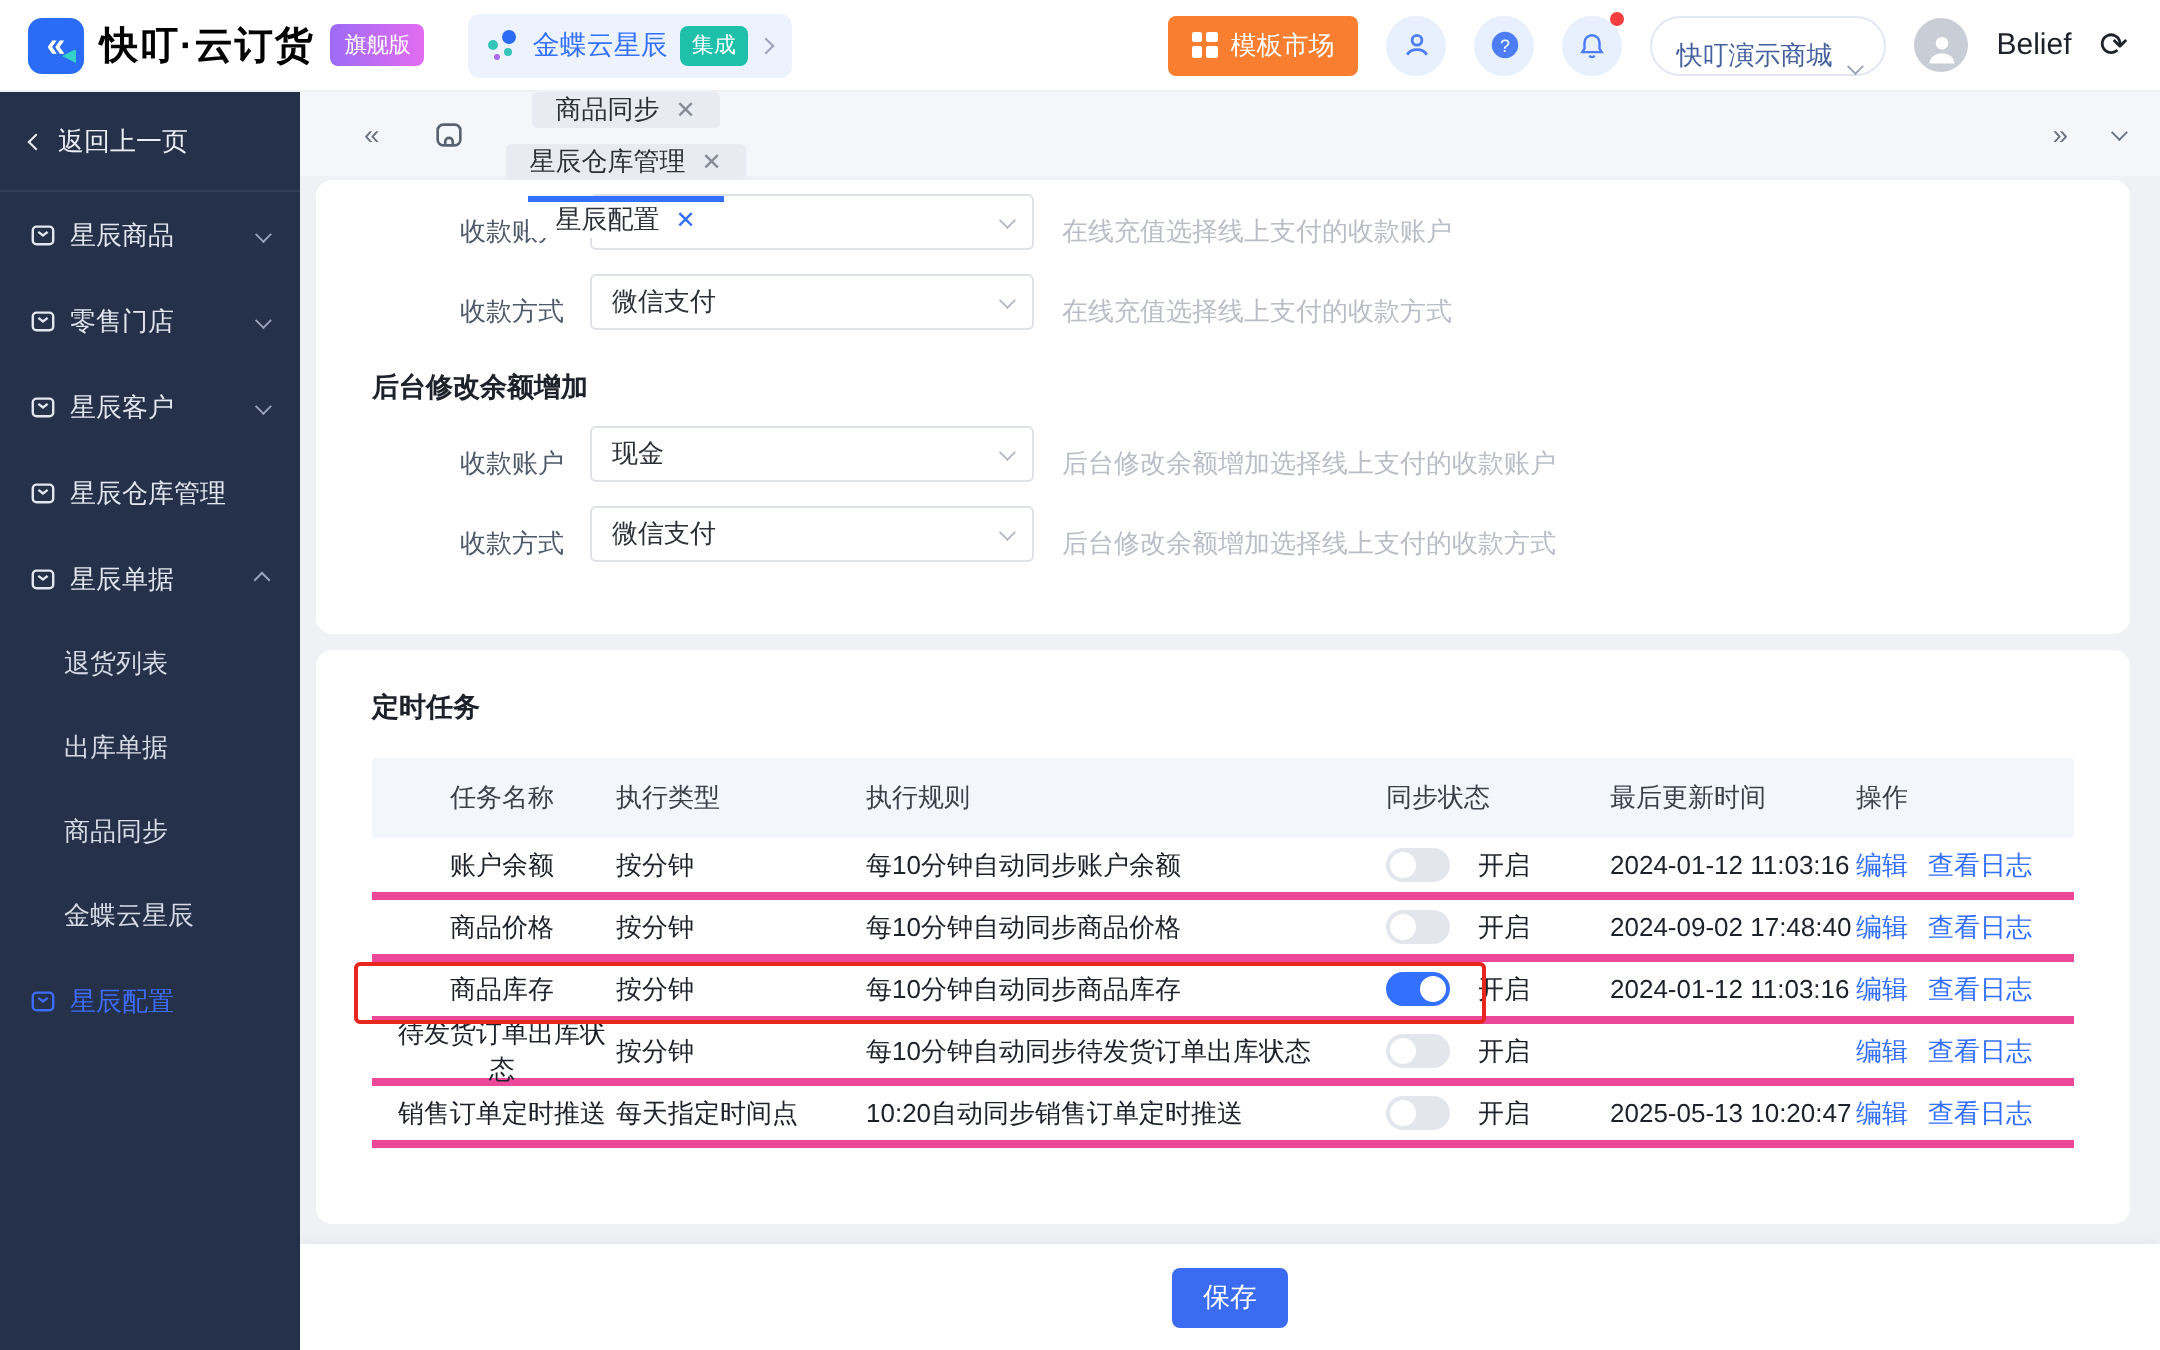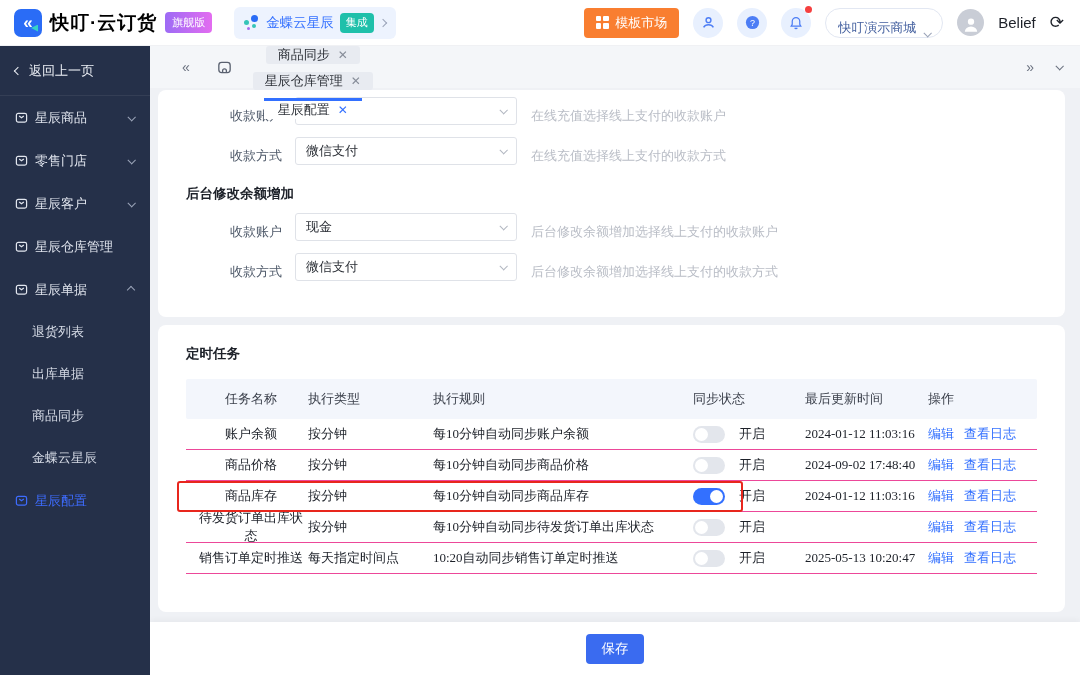--- a/index.html
+++ b/index.html
@@ -72,21 +72,21 @@
   .form-label { width:137px; text-align:right; padding-right:13px; color:#4e5969; }
   .select { width:222px; height:28px; border:1px solid #dfe2e8; border-radius:3px; display:flex; align-items:center; padding:0 10px; color:#2b2f36; cursor:pointer; background:#fff; }
   .select .chev { margin-left:auto; color:#b3b8c2; }
   .hint { margin-left:14px; color:#b9bdc6; font-size:13px; }
   .section-title { margin:20px 0 10px 28px; font-weight:bold; font-size:13.5px; color:#1d2129; }
 
   .tasks-title { padding-top:20px; font-weight:bold; font-size:13.5px; color:#1d2129; }
   .ttable { margin-top:16px; }
   .trow { display:flex; align-items:center; }
   .thead { height:40px; background:#f3f6fc; border-radius:2px; color:#3a3f4a; }
-  .tbody-row { height:31px; border-bottom:1px solid #ec4899; position:relative;font-family:Liberation Serif, serif; }
+  .tbody-row { height:31px; border-bottom:4px solid #ec4899; position:relative; }
   .c1 { flex:0 0 122px; padding-left:8px;text-align:center; }
   .thead .c1 { padding-left:8px; }
   .c2 { flex:0 0 125px; }
   .c3 { flex:0 0 260px; }
   .c4 { flex:0 0 112px; display:flex; align-items:center; gap:14px; }
   .thead .c4 { display:block; }
   .c5 { flex:0 0 123px; }
   .c6 { flex:1; display:flex; gap:10px; }
   .thead .c6 { display:block; }
   .link { color:#3370ff; cursor:pointer; }

